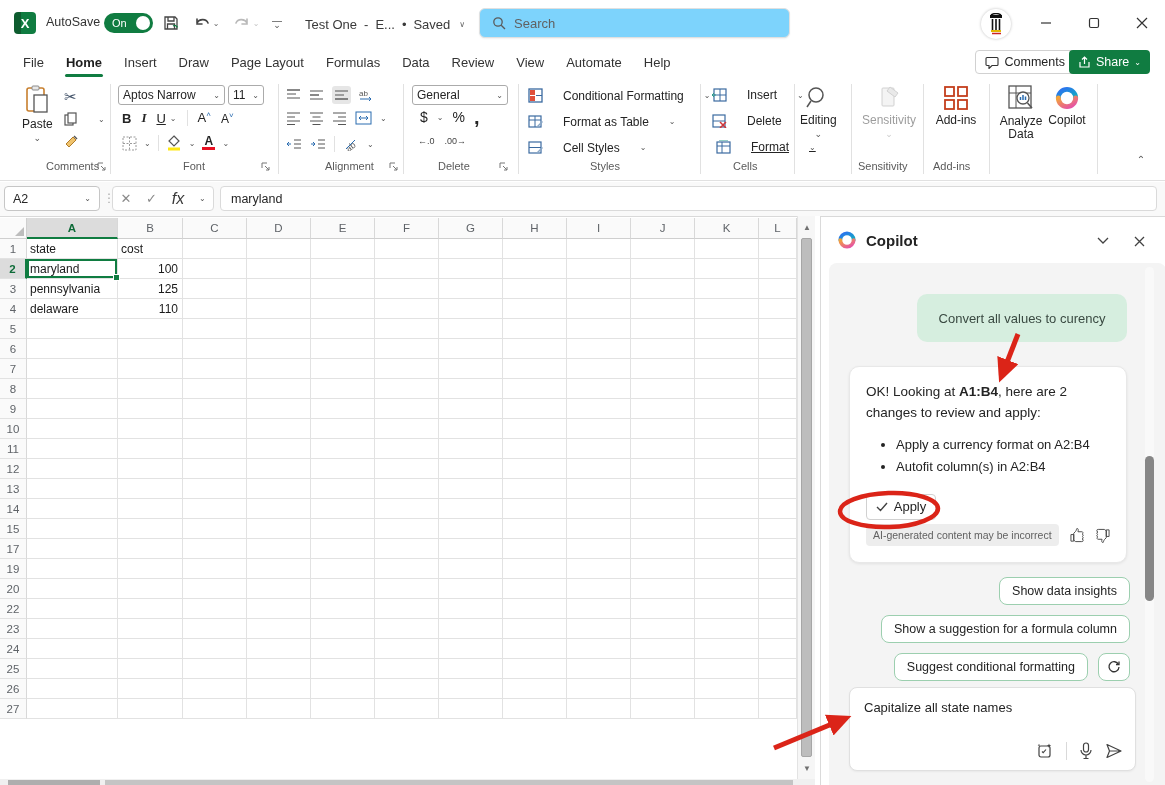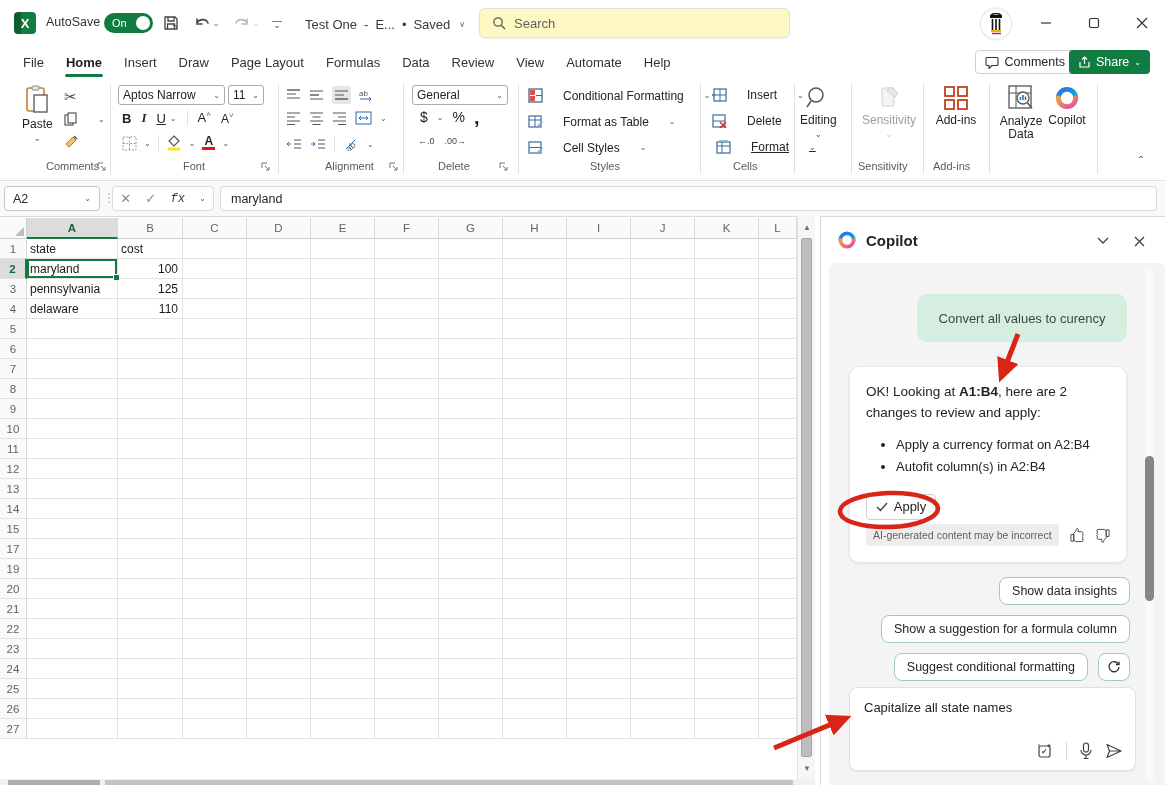--- a/index.html
+++ b/index.html
@@ -10,21 +10,21 @@
 
   
   .titlebar { position:absolute; left:0; top:0; width:1165px; height:46px; background:#fff; }
   .xl-logo { position:absolute; left:14px; top:12px; width:22px; height:22px; border-radius:4px; background:linear-gradient(90deg,#0E5C2F 0 30%,#107C41 30%); color:#fff; font-weight:bold; font-size:13px; display:flex; align-items:center; justify-content:center; }
   .autosave-label { position:absolute; left:46px; top:15px; font-size:12.5px; color:#333; }
   .autosave-toggle { position:absolute; left:104px; top:13px; width:49px; height:20px; border-radius:10px; background:#107C41; color:#fff; font-size:11px; display:flex; align-items:center; padding-left:8px; }
   .autosave-knob { position:absolute; right:3px; top:3px; width:14px; height:14px; border-radius:50%; background:#fff; }
   .qa-btn { position:absolute; top:11px; width:26px; height:24px; display:flex; align-items:center; justify-content:center; color:#444; }
   .mini-caret { font-size:8px; color:#666; margin-left:2px; }
   .doc-title { position:absolute; left:305px; top:14px; height:20px; display:flex; align-items:center; gap:7px; font-size:13px; color:#3a3a3a; }
-  .search-box { position:absolute; left:479px; top:8px; width:311px; height:30px; background:#fef9c3; border:1px solid #e0e0e0; border-radius:6px; box-shadow:0 1px 2px rgba(0,0,0,.06); display:flex; align-items:center; gap:8px; padding-left:12px; font-size:13px; color:#616161; }
+  .search-box { position:absolute; left:479px; top:8px; width:311px; height:30px; background:#7dd3fc; border:1px solid #e0e0e0; border-radius:6px; box-shadow:0 1px 2px rgba(0,0,0,.06); display:flex; align-items:center; gap:8px; padding-left:12px; font-size:13px; color:#616161; }
   .avatar { position:absolute; left:981px; top:9px; width:30px; height:30px; border-radius:50%; background:#fff; box-shadow:0 0 3px rgba(0,0,0,.25); display:flex; align-items:center; justify-content:center; }
   .win-btn { position:absolute; top:10px; width:30px; height:26px; display:flex; align-items:center; justify-content:center; color:#333; font-size:14px; }
 
   
   .menubar { position:absolute; left:0; top:46px; width:1165px; height:32px; display:flex; align-items:center; padding-left:12px; background:#fff; }
   .tab { position:relative; padding:0 11px; height:32px; display:flex; align-items:center; font-size:13px; color:#333; cursor:default; }
   .tab.active { font-weight:bold; color:#1e1e1e; }
   .tab.active::after { content:''; position:absolute; left:10px; right:10px; bottom:1px; height:3px; background:#107C41; border-radius:2px; }
   .comments-btn { position:absolute; right:90px; top:4px; height:24px; border:1px solid #d1d1d1; border-radius:4px; background:#fff; display:flex; align-items:center; gap:6px; padding:0 9px; font-size:12.5px; color:#242424; }
   .share-btn { position:absolute; right:15px; top:4px; height:24px; border-radius:4px; background:#107C41; color:#fff; display:flex; align-items:center; gap:5px; padding:0 9px; font-size:12.5px; }
@@ -537,21 +537,21 @@
 
   <div class="fbar">
     <div class="namebox">
       <span>A2</span>
       <span style="font-size:8px;color:#555;">⌄</span>
     </div>
     <span class="abs" style="left:103px;top:9px;color:#aaa;font-size:12px;letter-spacing:0;">⋮</span>
     <div class="fx-group">
       <span style="color:#8a8a8a;font-size:13px;">✕</span>
       <span style="color:#8a8a8a;font-size:13px;">✓</span>
-      <span style="font-family:Liberation Mono, monospace;font-style:italic;font-size:12px;color:#3a3a3a;">fx</span>
+      <span style="font-family:Liberation Sans, sans-serif;font-style:italic;font-size:16px;color:#3a3a3a;">fx</span>
       <span style="font-size:8px;color:#555;">⌄</span>
     </div>
     <div class="finput">
       <span>maryland</span>
     </div>
   </div>
 
   <div class="sheet">
     <div class="hdr-row" id="col-headers">
       <div class="corner"></div>
@@ -833,35 +833,20 @@
           <div class="cell" style="width: 64px;"></div>
           <div class="cell" style="width: 64px;"></div>
           <div class="cell" style="width: 64px;"></div>
           <div class="cell" style="width: 64px;"></div>
           <div class="cell" style="width: 64px;"></div>
           <div class="cell" style="width: 64px;"></div>
           <div class="cell" style="width: 64px;"></div>
           <div class="cell" style="width: 38px;"></div>
         </div>
         <div class="grow">
-          <div class="rowh">21</div>
-          <div class="cell" style="width: 91px;"></div>
-          <div class="cell" style="width: 65px;"></div>
-          <div class="cell" style="width: 64px;"></div>
-          <div class="cell" style="width: 64px;"></div>
-          <div class="cell" style="width: 64px;"></div>
-          <div class="cell" style="width: 64px;"></div>
-          <div class="cell" style="width: 64px;"></div>
-          <div class="cell" style="width: 64px;"></div>
-          <div class="cell" style="width: 64px;"></div>
-          <div class="cell" style="width: 64px;"></div>
-          <div class="cell" style="width: 64px;"></div>
-          <div class="cell" style="width: 38px;"></div>
-        </div>
-        <div class="grow">
           <div class="rowh">22</div>
           <div class="cell" style="width: 91px;"></div>
           <div class="cell" style="width: 65px;"></div>
           <div class="cell" style="width: 64px;"></div>
           <div class="cell" style="width: 64px;"></div>
           <div class="cell" style="width: 64px;"></div>
           <div class="cell" style="width: 64px;"></div>
           <div class="cell" style="width: 64px;"></div>
           <div class="cell" style="width: 64px;"></div>
           <div class="cell" style="width: 64px;"></div>

